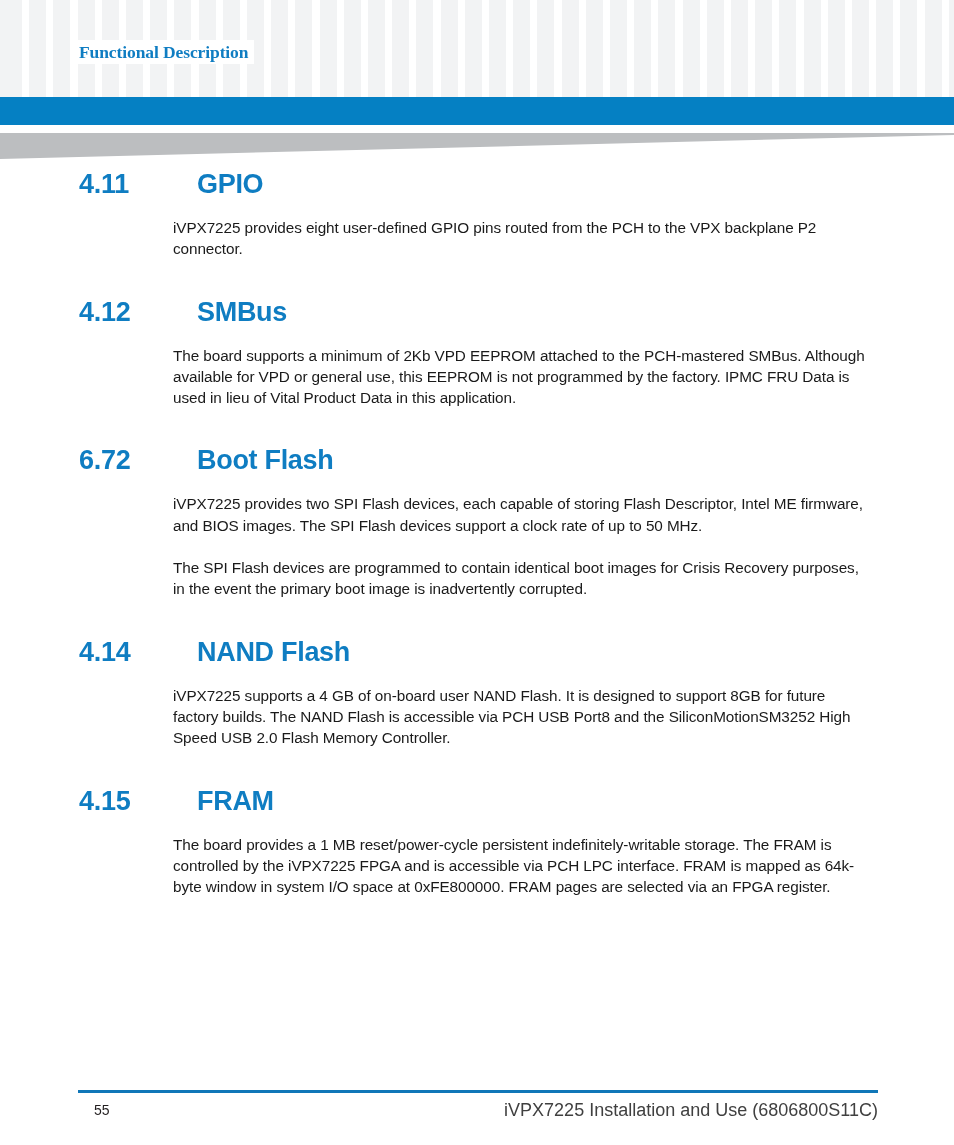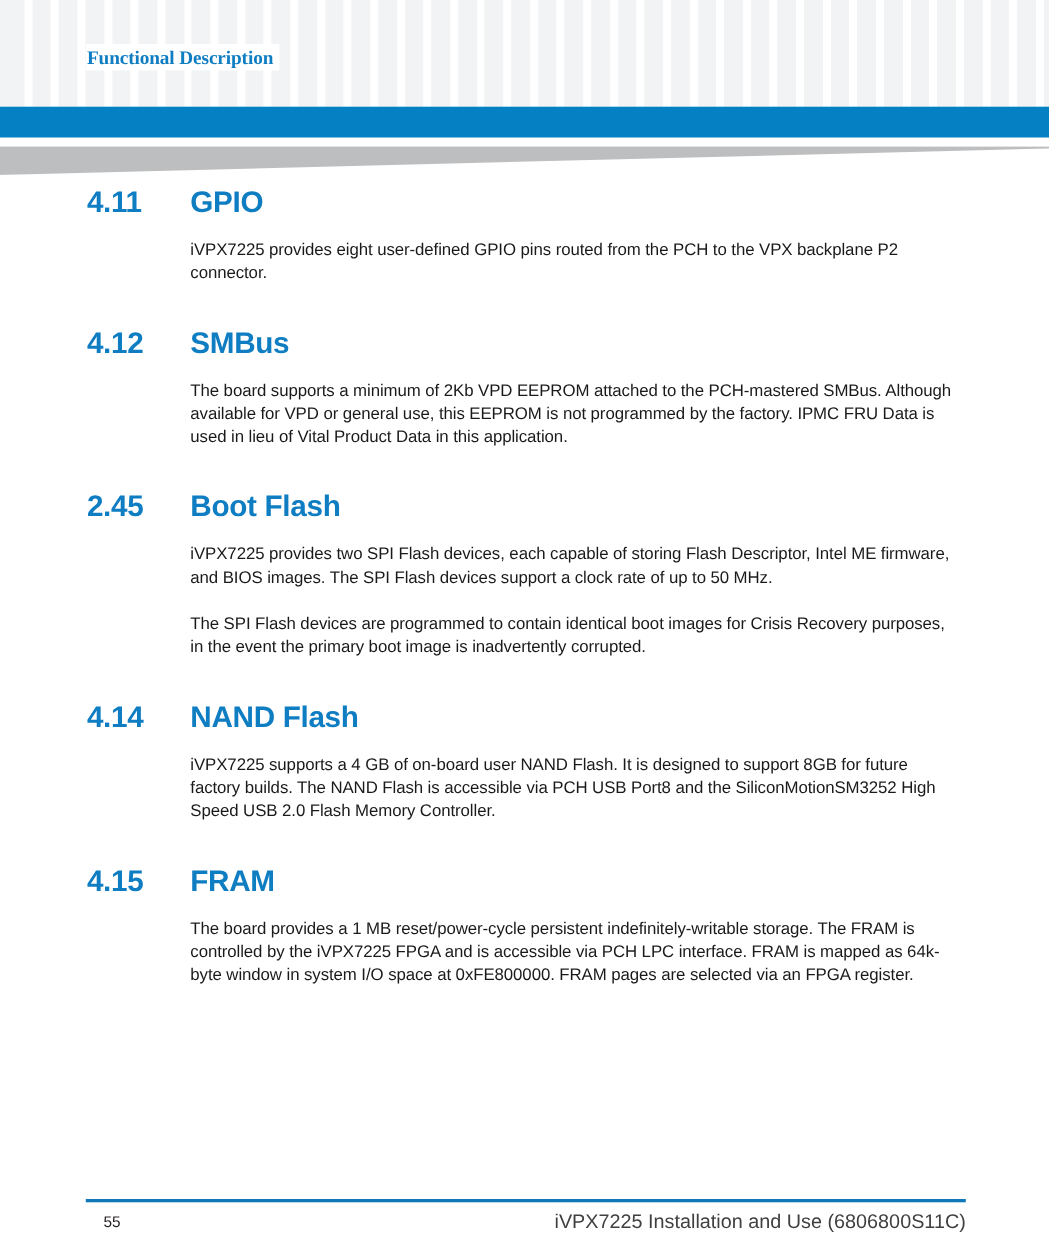--- a/index.html
+++ b/index.html
@@ -91,20 +91,21 @@
   .heading {
     display: flex;
     align-items: center;
     color: #0f7dc2;
     font-weight: bold;
     font-size: 27px;
     line-height: 32px;
     letter-spacing: -0.3px;
     padding-left: 79px;
     margin: 0;
+    gap: 24px;
   }
   .heading .num {
     width: 94px;
     flex: 0 0 94px;
     white-space: nowrap;
   }
   .heading .title {
     white-space: nowrap;
   }
   .body-block {
@@ -190,21 +191,21 @@
     <div class="gap-after-heading"></div>
     <div class="body-block">
       <p class="para">The board supports a minimum of 2Kb VPD EEPROM attached to the PCH-mastered SMBus. Although available for VPD or general use, this EEPROM is not programmed by the factory. IPMC FRU Data is used in lieu of Vital Product Data in this application.</p>
     </div>
   </div>
 
   <div class="gap-section"></div>
 
   <div class="section">
     <h2 class="heading">
-      <span class="num">2.45</span>
+      <span class="num">6.72</span>
       <span class="title">Boot Flash</span>
     </h2>
     <div class="gap-after-heading"></div>
     <div class="body-block">
       <p class="para">iVPX7225 provides two SPI Flash devices, each capable of storing Flash Descriptor, Intel ME firmware, and BIOS images. The SPI Flash devices support a clock rate of up to 50 MHz.</p>
       <p class="para">The SPI Flash devices are programmed to contain identical boot images for Crisis Recovery purposes, in the event the primary boot image is inadvertently corrupted.</p>
     </div>
   </div>
 
   <div class="gap-section"></div>

